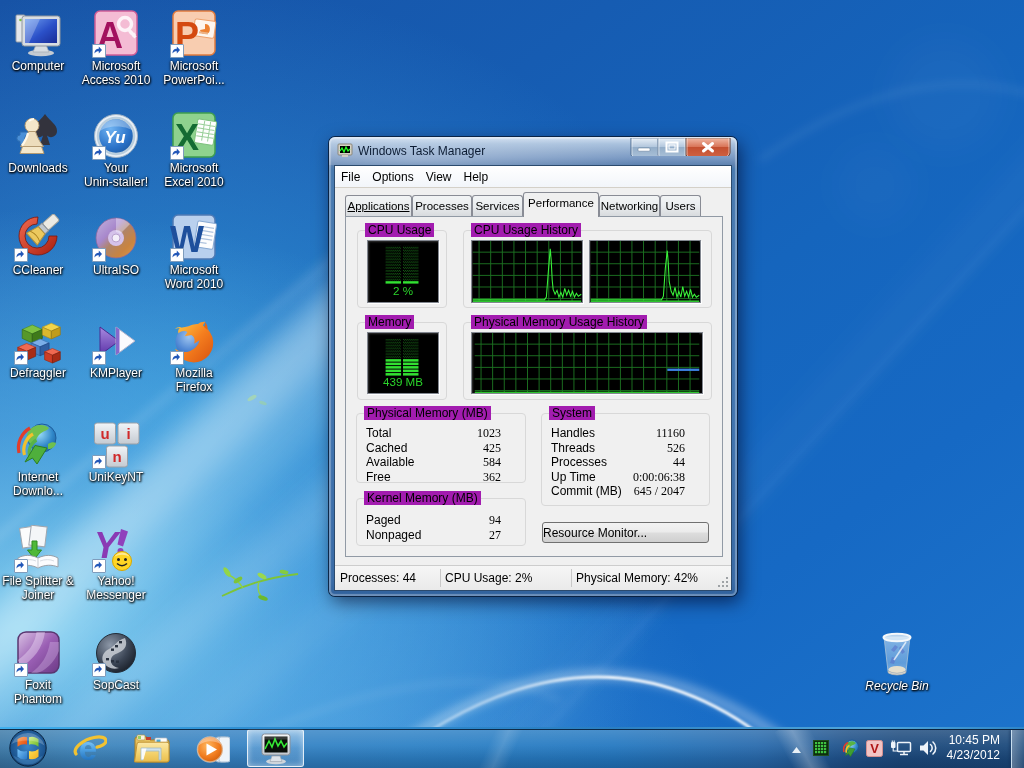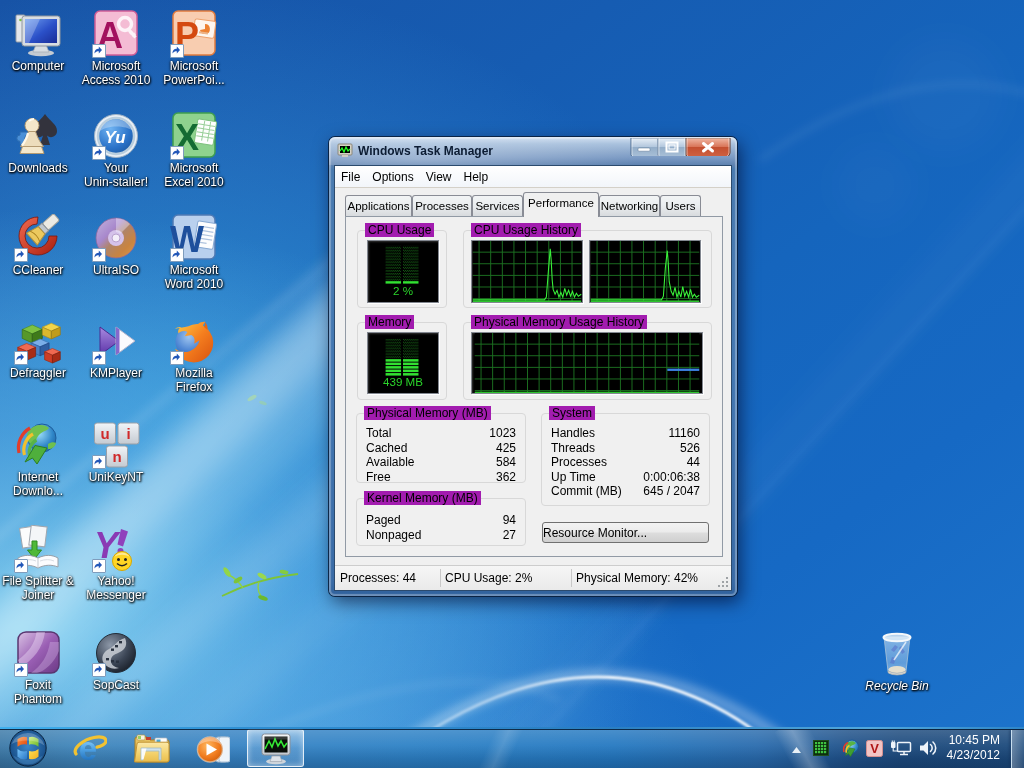--- a/index.html
+++ b/index.html
@@ -22,41 +22,41 @@
 .sc { position:absolute; left:0px; bottom:0px; width:14px; height:14px; background:#fff;
   border:1px solid #7f9cbc; border-radius:1px; }
 .sc svg { position:absolute; left:1px; top:1px; }
 
 #tm { position:absolute; left:329px; top:137px; width:408px; height:459px;
   border-radius:6px;
   background:linear-gradient(180deg,#d4e2f2 0%, #aac2de 1.5%, #8fabce 3.2%, #7b9ac4 4.5%, #5e82b0 6.1%, #4a7bb0 7%, #4478b2 50%, #3a6ba6 97%, #30619c 100%);
   box-shadow: 0 0 0 1px rgba(8,30,60,.9), 3px 6px 18px rgba(0,0,30,.6), 0 0 1px 2px rgba(255,255,255,.3) inset; }
 #tm:before { content:""; position:absolute; left:0; top:0; right:0; height:28px; border-radius:6px 6px 0 0;
   background:radial-gradient(220px 30px at 90px 22px, rgba(255,255,255,.28), rgba(255,255,255,0)); }
-#titlebar { position:absolute; left:0; top:0; right:0; height:16px;font-weight:bold; }
+#titlebar { position:absolute; left:0; top:0; right:0; height:16px; }
 #titlebar .txt { position:absolute; left:29px; top:7px; font-size:12px; color:#0c1c33; }
 #tmicon { position:absolute; left:8px; top:6px; width:16px; height:16px; }
 #capbtns { position:absolute; right:4px; top:1px; width:103px; height:18px; }
 
 #client { position:absolute; left:5px; top:28px; width:398px; height:426px; background:#f0f0f0;
   border:1px solid #2b4a6d; }
 #menubar { position:absolute; left:0; top:0; right:0; height:22px; background:linear-gradient(180deg,#ffffff,#f2f5fa); border-bottom:1px solid #d4d0c8; font-size:12px; color:#000; }
 #menubar span { display:inline-block; padding:4px 6px 0 6px; }
 
 .tab { position:absolute; top:29px; height:21px; background:linear-gradient(180deg,#f2f4f5 0%,#ebeef0 45%,#d8dbde 100%);
   border:1px solid #898c95; border-bottom:none; border-radius:3px 3px 0 0; font-size:11.5px; text-align:center; padding-top:4px; color:#000; }
 .tab.active { top:26px; height:25px; background:#f0f0f0; z-index:5; }
 #tabpage { position:absolute; left:10px; top:50px; width:378px; height:341px; border:1px solid #919aa5; background:#f0f0f0; }
 
 .grp { position:absolute; border:1px solid #d8d8d8; border-radius:4px; }
 .grp .cap { position:absolute; left:7px; top:-8px; background:#a21caf; padding:0 3px; font-size:12px; color:#000; white-space:nowrap; }
 .led { position:absolute; background:#000; border:1px solid #828790; box-shadow:1px 1px 0 #fff, inset 1px 1px 2px rgba(60,60,60,.8); }
 .row { position:absolute; left:9px; right:9px; height:15px; font-size:12px; color:#000; }
 .row b { font-weight:normal; position:absolute; left:0; }
-.row i { font-style:normal; position:absolute; right:0; }
+.row i { font-style:normal; position:absolute; right:15px;font-family:Liberation Serif, serif; }
 #resbtn { position:absolute; border:1px solid #707070; border-radius:3px;
   background:linear-gradient(180deg,#f2f2f2 0%,#ebebeb 48%,#dddddd 52%,#cfcfcf 100%);
   font-size:12px; color:#000; }
 
 #statusbar { position:absolute; left:0; right:0; bottom:0; height:25px; border-top:1px solid #cdcdcd; background:linear-gradient(180deg,#f6f6f6,#eaeaea); font-size:12px; color:#000; }
 #statusbar .pane { position:absolute; top:5px; }
 #statusbar .sep { position:absolute; top:3px; bottom:3px; width:1px; background:#c8c8c8; }
 
 #taskbar { position:absolute; left:0; top:727px; width:1024px; height:41px; overflow:hidden;
   background:linear-gradient(90deg, #3d7aa8 0%, #4187bc 8%, #3884c4 22%, #2e82c6 40%, #2579c1 60%, #2a6cae 74%, #20528a 83%, #1d4b7e 88%, #1c4a7c 100%); }
@@ -574,21 +574,21 @@
     <rect x="28" y="0" width="28" height="19" fill="url(#gb)" stroke="#46678c"></rect>
     <path d="M56 0 h44 v14.5 a4.5 4.5 0 0 1 -4.5 4.5 h-37 a2.5 2.5 0 0 1 -2.5 -2.5 z" fill="url(#rb)" stroke="#5e3426"></path>
     <path d="M2 0 h26 v16.5 a2.5 2.5 0 0 1 -2.5 2.5 h-21 a2.5 2.5 0 0 1 -2.5 -2.5 z M29 0 h26 v19 h-26 z M57 0 h42 v14.5 a4.5 4.5 0 0 1 -4.5 4.5 h-35 a2.5 2.5 0 0 1 -2.5 -2.5 z" fill="none" stroke="rgba(255,255,255,.55)" stroke-width="1"></path>
     <rect x="8" y="10" width="12" height="3.2" rx="1" fill="#fff" stroke="#57708e" stroke-width=".5"></rect>
     <rect x="36.5" y="4.5" width="11" height="9" fill="none" stroke="#fff" stroke-width="2"></rect>
     <rect x="39" y="7" width="6" height="4" fill="none" stroke="#fff" stroke-width="1"></rect>
     <path d="M73.5 5.5 l9 7.5 M82.5 5.5 l-9 7.5" stroke="#fff" stroke-width="3" stroke-linecap="round"></path>
   </svg>
   <div id="client">
     <div id="menubar"><span>File</span><span>Options</span><span>View</span><span>Help</span></div>
-    <div class="tab" style="left:10px; width:67px;">Applications</div>
+    <div class="tab" style="left:10px; width:67px;text-decoration:underline;">Applications</div>
     <div class="tab" style="left:77px; width:60px;">Processes</div>
     <div class="tab" style="left:137px; width:51px;">Services</div>
     <div class="tab active" style="left:188px; width:76px;">Performance</div>
     <div class="tab" style="left:264px; width:61px;">Networking</div>
     <div class="tab" style="left:325px; width:41px;">Users</div>
     <div id="tabpage">
 
       <div class="grp" style="left:11px; top:13px; width:90px; height:78px;">
           <span class="cap">CPU Usage</span>
         <svg class="led" style="left:9px; top:9px;" width="72" height="63" viewBox="0 0 72 63">

